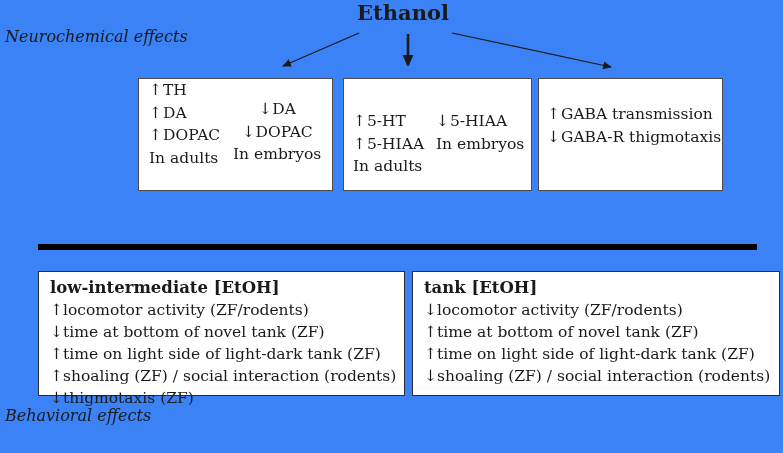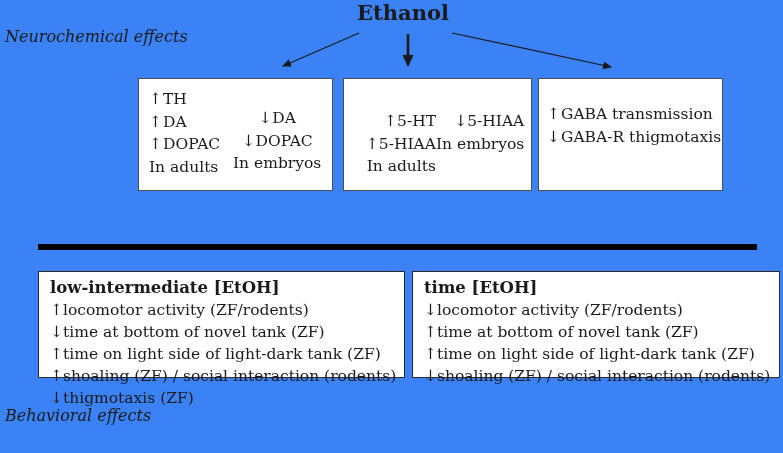--- a/index.html
+++ b/index.html
@@ -33,43 +33,43 @@
   .arrow-layer { position: absolute; left: 0; top: 0; }
 
   .nbox {
     position: absolute;
     top: 78px;
     height: 113px;
     border: 1px solid #4d4d4d;
     box-sizing: border-box;
     background: #ffffff;
   }
-  .nbox1 { left: 138px; width: 195px; padding: 9px 0 0 10px; }
-  .nbox2 { left: 343px; width: 189px; padding: 31px 0 8px 9px; text-align: right; }
+  .nbox1 { left: 138px; width: 195px; padding: 0 0 0 10px; }
+  .nbox2 { left: 343px; width: 189px; padding: 31px 0 8px 9px; }
   .nbox3 { left: 538px; width: 185px; padding: 24px 12px 0 8px; }
   .cols { display: flex; }
   .nbox1 .col-left  { width: 84px; }
   .nbox2 .col-left  { width: 83px; }
   .row { line-height: 22.5px; font-size: 15.5px; white-space: nowrap; }
   .arr { display: inline-block; width: 14px; }
   .col-shift { margin-top: 19px; text-align: center; }
 
   .divider {
     position: absolute;
     left: 38px;
     top: 244px;
     width: 719px;
     height: 6px;
     background: #000000;
   }
 
   .bbox {
     position: absolute;
     top: 271px;
-    height: 107px;
+    height: 125px;
     border: 1.5px solid #2b2b2b;
     box-sizing: border-box;
     background: #ffffff;
     padding: 4px 0 12px 11px;
   }
   .bbox-low  { left: 38px;  width: 367px; }
   .bbox-high { left: 412px; width: 368px; }
   .bhead { font-weight: bold; font-size: 16.5px; line-height: 23px; white-space: nowrap; }
   .bitem { font-size: 15.5px; line-height: 22px; white-space: nowrap; }
   .bitem .arr { width: 13px; }
@@ -137,21 +137,21 @@
   <div class="bbox bbox-low">
     <div class="bhead">low-intermediate [EtOH]</div>
     <div class="bitem"><span class="arr">↑</span><span>locomotor activity (ZF/rodents)</span></div>
     <div class="bitem"><span class="arr">↓</span><span>time at bottom of novel tank (ZF)</span></div>
     <div class="bitem"><span class="arr">↑</span><span>time on light side of light-dark tank (ZF)</span></div>
     <div class="bitem"><span class="arr">↑</span><span>shoaling (ZF) / social interaction (rodents)</span></div>
     <div class="bitem"><span class="arr">↓</span><span>thigmotaxis (ZF)</span></div>
   </div>
 
   <div class="bbox bbox-high">
-    <div class="bhead">time [EtOH]</div>
+    <div class="bhead">tank [EtOH]</div>
     <div class="bitem"><span class="arr">↓</span><span>locomotor activity (ZF/rodents)</span></div>
     <div class="bitem"><span class="arr">↑</span><span>time at bottom of novel tank (ZF)</span></div>
     <div class="bitem"><span class="arr">↑</span><span>time on light side of light-dark tank (ZF)</span></div>
     <div class="bitem"><span class="arr">↓</span><span>shoaling (ZF) / social interaction (rodents)</span></div>
   </div>
 
   <div class="section-label behav-label">Behavioral effects</div>
 
 </div>
 

